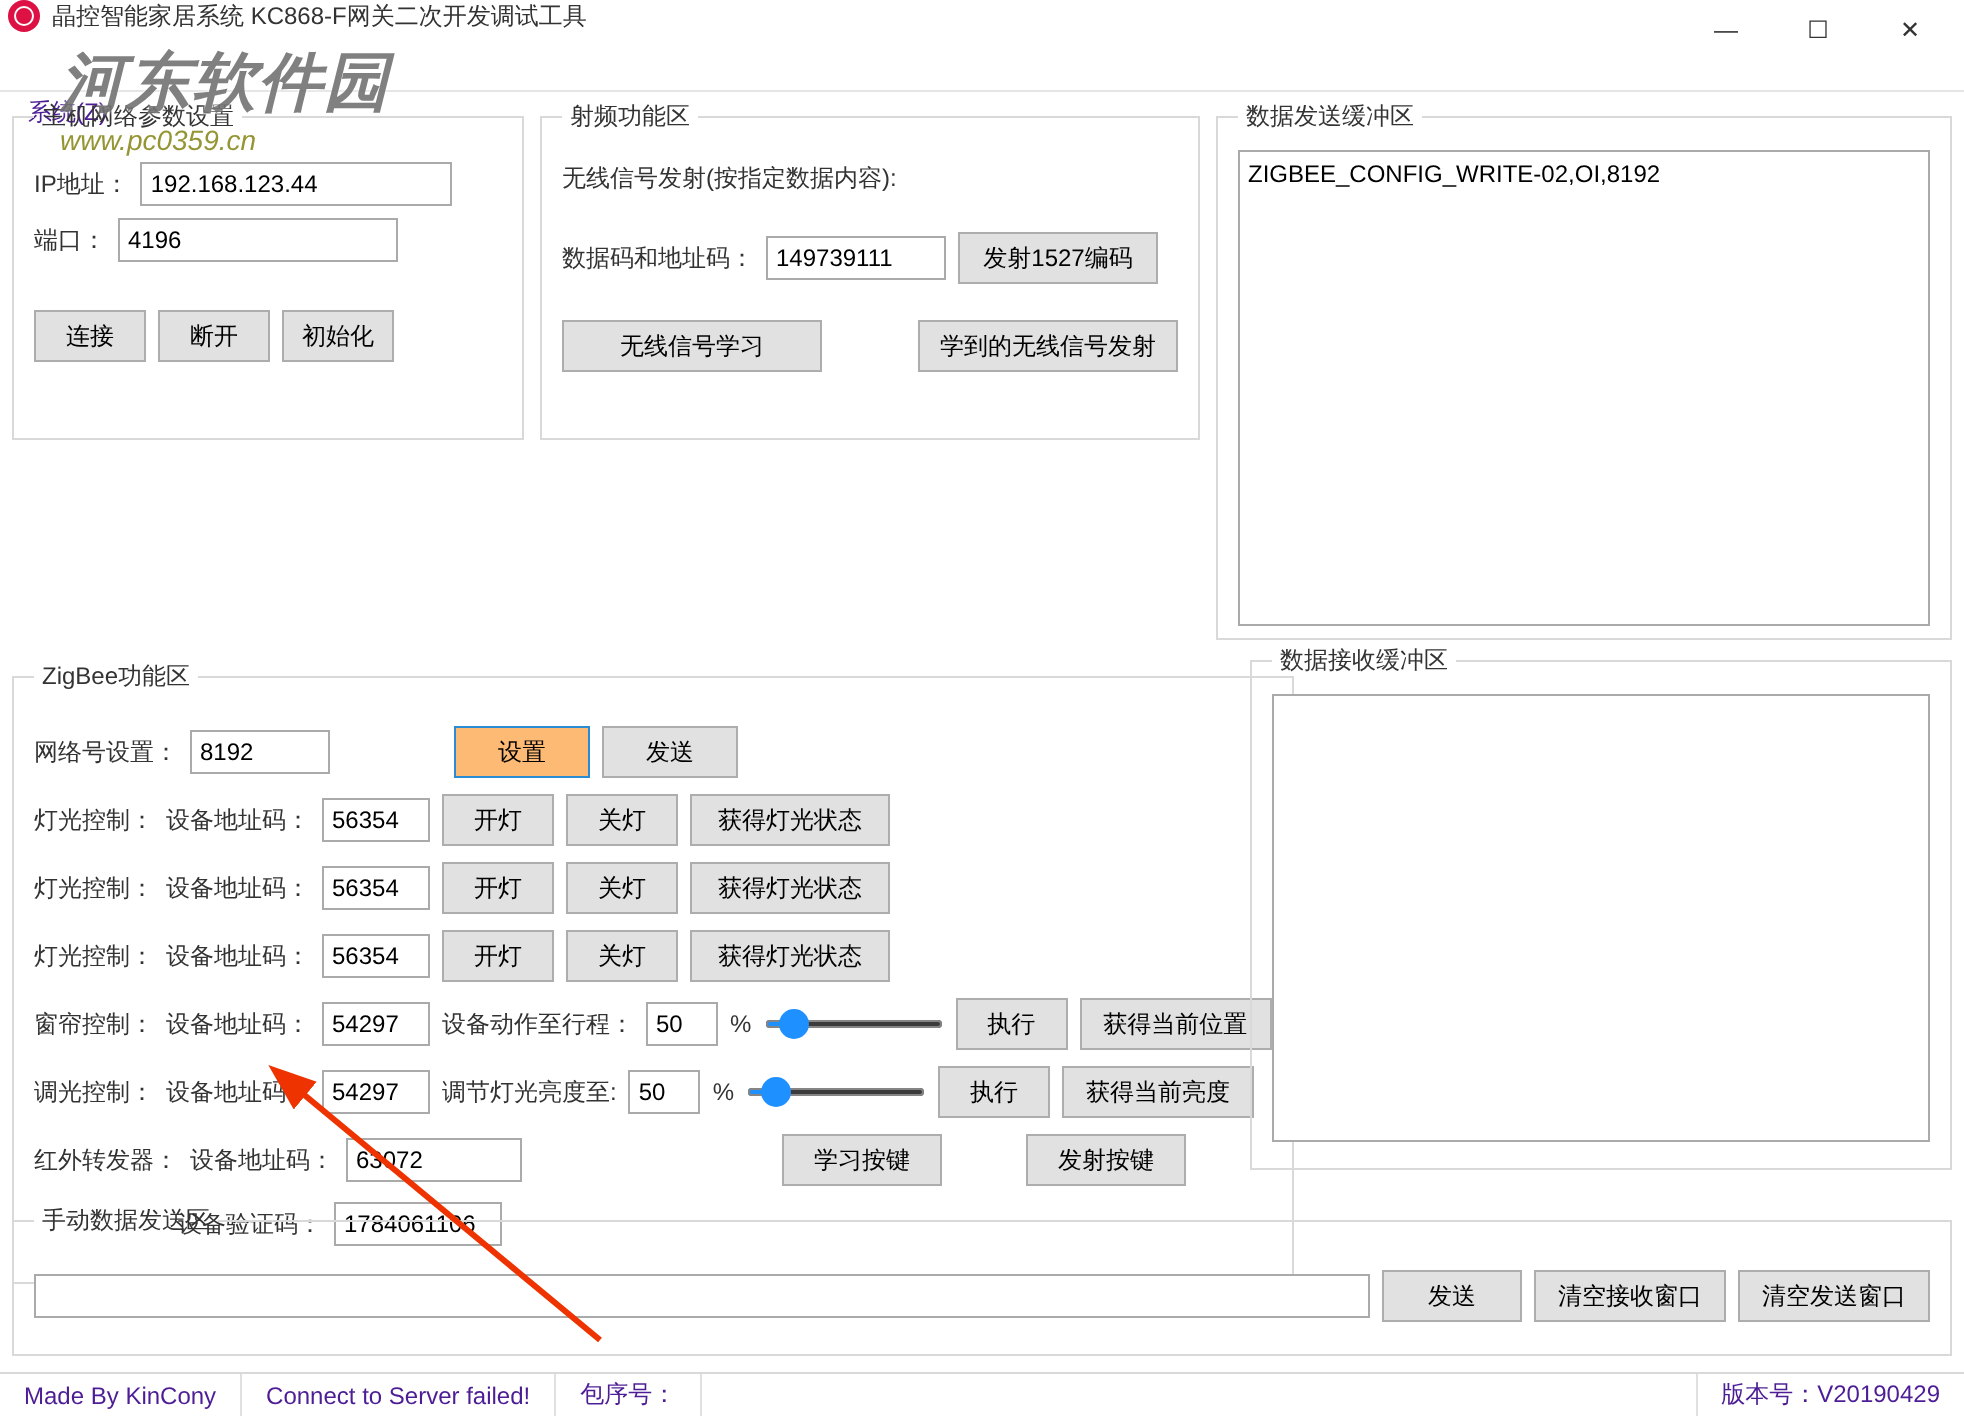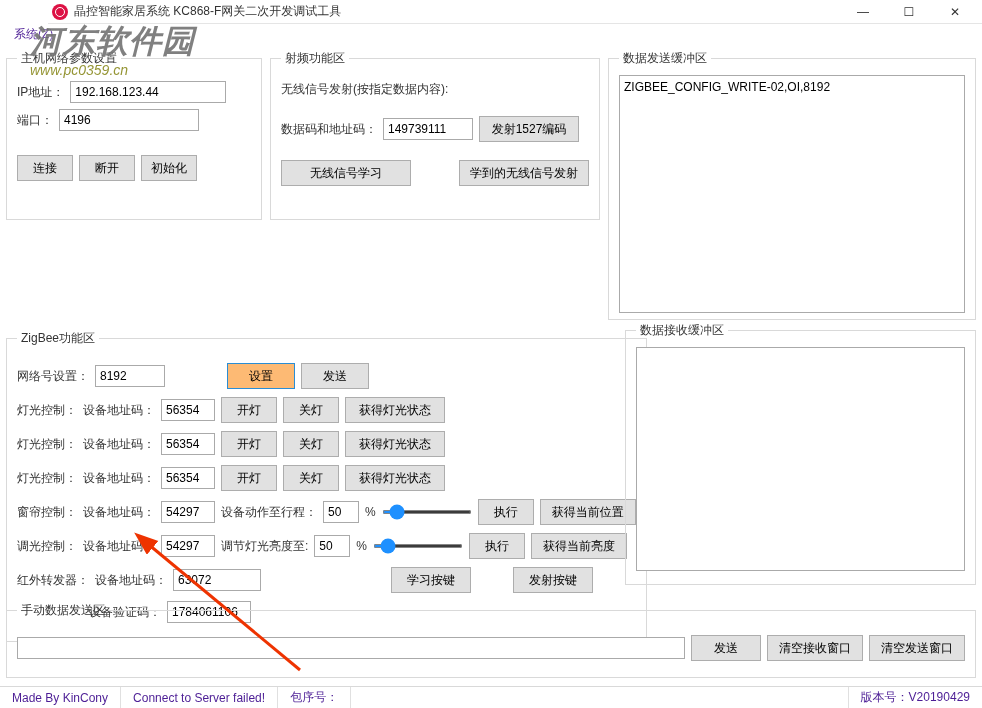--- a/index.html
+++ b/index.html
@@ -1,18 +1,18 @@
 <!DOCTYPE html>
 <html><head>
 <meta charset="utf-8">
 <style>
 * { box-sizing: border-box; margin: 0; padding: 0; font-family: "Microsoft YaHei", "SimSun", Arial, sans-serif; font-size: 12px; }
 body { background: #fff; width: 982px; height: 708px; position: relative; overflow: hidden; }
 
-.titlebar { height: 24px; background: #fff; border-bottom: 1px solid #e5e5e5; display: flex; align-items: center; padding: 0 4px; margin-left: 48px; }
+.titlebar { height: 46px; background: #fff; border-bottom: 1px solid #e5e5e5; display: flex; align-items: flex-start; padding: 0 4px; }
 .titlebar .icon { width: 16px; height: 16px; background: #d14; border-radius: 50%; margin-right: 6px; display:inline-block; position:relative;}
 .titlebar .icon::after{content:"";position:absolute;inset:3px;border:1px solid #fff;border-radius:50%;}
 .titlebar .title { flex: 1; color: #333; }
 .titlebar .winbtn { width: 46px; height: 30px; display: flex; align-items: center; justify-content: center; color: #333; }
 
 .menubar { height: 20px; padding: 2px 8px; color: #4c1d95; }
 .menubar span { padding: 2px 6px; }
 
 .client { position: absolute; top: 50px; left: 6px; right: 6px; bottom: 24px; }
 

